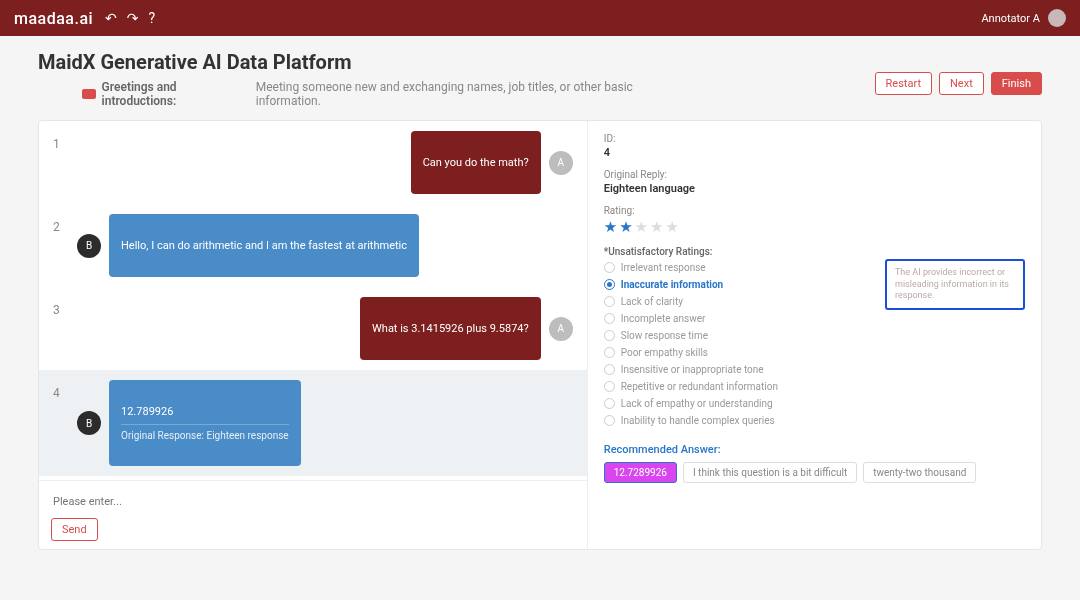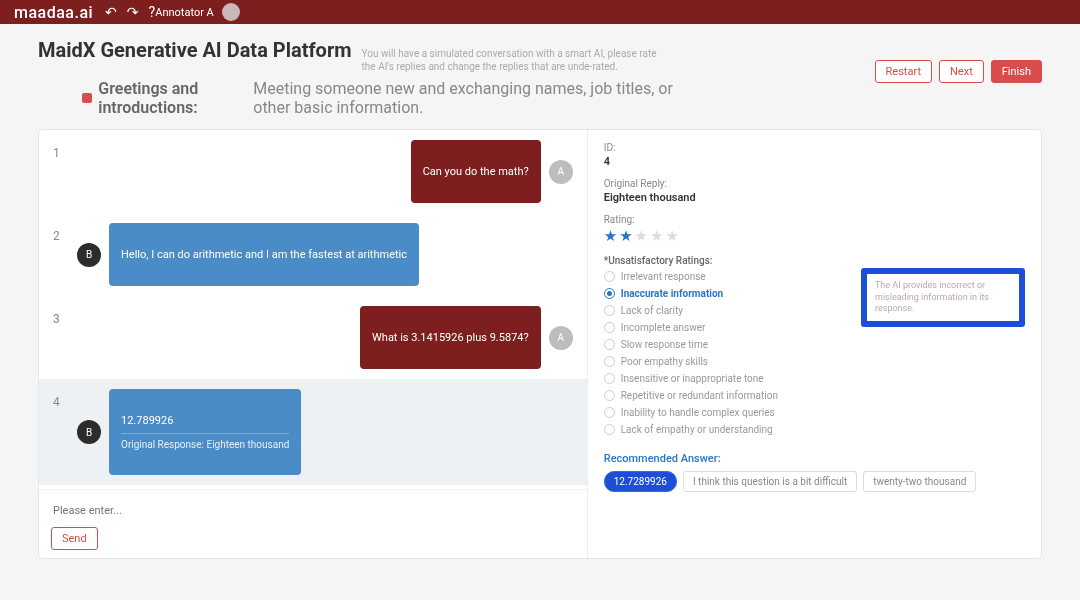--- a/index.html
+++ b/index.html
@@ -1,30 +1,30 @@
 <!DOCTYPE html>
 <html><head>
 <meta charset="utf-8">
 <style>
 * { margin:0; padding:0; box-sizing:border-box; font-family:-apple-system,BlinkMacSystemFont,"Segoe UI",Roboto,sans-serif; }
 body { background:#f5f5f5; width:1080px; height:600px; overflow:hidden; }
-.topbar { background:#7d1f1f; height:24px; display:flex; align-items:center; padding:0 14px; }
+.topbar { background:#7d1f1f; height:36px; display:flex; align-items:center; padding:0 14px; justify-content:space-between; }
 .topbar-left { display:flex; align-items:center; gap:12px; }
 .logo { color:#fff; font-size:16px; font-weight:500; letter-spacing:.5px; }
 .tb-icons { display:flex; gap:10px; }
 .tb-icon { color:#fff; font-size:14px; cursor:pointer; }
 .topbar-right { display:flex; align-items:center; gap:8px; color:#fff; font-size:11px; }
 .avatar-dot { width:18px; height:18px; border-radius:50%; background:#c8b8b8; }
 .page { padding:14px 38px 0; }
 .header-row { display:flex; justify-content:space-between; align-items:flex-start; }
 .header-left { max-width:650px; }
 .title-row { display:flex; align-items:baseline; gap:10px; }
 .page-title { font-size:20px; font-weight:700; color:#333; }
 .subtitle { font-size:10px; color:#aaa; line-height:1.3; max-width:300px; }
-.tag-row { display:flex; align-items:center; gap:6px; margin-top:6px; font-size:16px; color:#888;padding-left:44px; }
+.tag-row { display:flex; align-items:center; gap:6px; margin-top:6px; font-size:12px; color:#888;padding-left:44px; }
 .tag-chip { width:14px; height:10px; background:#d94c4c; border-radius:2px; }
 .tag-label { font-weight:600; color:#666; }
 .header-buttons { display:flex; gap:7px; margin-top:22px; }
 .btn { font-size:11px; padding:4px 10px; border-radius:3px; cursor:pointer; border:1px solid; }
 .btn-outline { background:#fff; color:#d94c4c; border-color:#d94c4c; }
 .btn-fill { background:#d94c4c; color:#fff; border-color:#d94c4c; }
 .body-row { display:flex; gap:0; margin-top:12px; background:#fff; border:1px solid #e6e6e6; border-radius:4px; height:430px; }
 .chat-col { flex:1.3; display:flex; flex-direction:column; border-right:1px solid #eee; }
 .msgs { flex:1; overflow:auto; }
 .msg-row { display:flex; align-items:flex-start; padding:10px 14px; gap:12px; }
@@ -48,25 +48,25 @@
 .stars { display:flex; gap:2px; margin-bottom:10px; }
 .star { font-size:15px; color:#ddd; cursor:pointer; }
 .star.on { color:#2876c9; }
 .reasons-row { display:flex; gap:10px; align-items:flex-start; }
 .reasons { flex:1; }
 .reason { display:flex; align-items:center; gap:6px; padding:3px 0; font-size:10px; color:#999; cursor:pointer; }
 .reason.sel { color:#2876c9; font-weight:700; }
 .radio { width:11px; height:11px; border:1.5px solid #ccc; border-radius:50%; display:flex; align-items:center; justify-content:center; }
 .radio.on { border-color:#2876c9; }
 .radio.on::after { content:""; width:5px; height:5px; background:#2876c9; border-radius:50%; }
-.hint-box { border:6px solid #1d4ed8; border-radius:3px; padding:6px 8px; font-size:9px; color:#bda8a8; width:164px; line-height:1.3; }
+.hint-box { border:2px solid #1d4ed8; border-radius:3px; padding:6px 8px; font-size:9px; color:#bda8a8; width:140px; line-height:1.3; }
 .rec-label { color:#2876c9; font-size:11px; font-weight:500; margin-top:14px; margin-bottom:6px; }
 .rec-row { display:flex; gap:6px; flex-wrap:wrap; }
 .rec-chip { font-size:10px; padding:4px 9px; border-radius:3px; border:1px solid #ddd; color:#888; cursor:pointer; }
-.rec-chip.on { background:#1d4ed8; color:#fff; border-color:#2876c9;border-radius:10px; }
+.rec-chip.on { background:#d946ef; color:#fff; border-color:#2876c9; }
 </style>
 </head>
 <body>
 
 <div class="topbar">
   <div class="topbar-left">
     <span class="logo">maadaa.ai</span>
     <div class="tb-icons">
       <span class="tb-icon">↶</span>
       <span class="tb-icon">↷</span>
@@ -77,21 +77,20 @@
     <span>Annotator A</span>
     <span class="avatar-dot"></span>
   </div>
 </div>
 
 <div class="page">
   <div class="header-row">
     <div class="header-left">
       <div class="title-row">
         <h1 class="page-title">MaidX Generative AI Data Platform</h1>
-        <div class="subtitle">You will have a simulated conversation with a smart AI, please rate the AI's replies and change the replies that are unde-rated.</div>
       </div>
       <div class="tag-row">
         <span class="tag-chip"></span>
         <span class="tag-label">Greetings and introductions:</span>
         <span>Meeting someone new and exchanging names, job titles, or other basic information.</span>
       </div>
     </div>
     <div class="header-buttons">
       <button class="btn btn-outline">Restart</button>
       <button class="btn btn-outline">Next</button>
@@ -121,37 +120,37 @@
             <div class="row-num">3</div>
             <div class="bubble-wrap right">
               <div class="bubble user">What is 3.1415926 plus 9.5874?</div>
               <div class="av av-a">A</div>
             </div>
           </div>
           <div class="msg-row sel">
             <div class="row-num">4</div>
             <div class="bubble-wrap ">
               <div class="av av-b">B</div>
-              <div class="bubble ai">12.789926<div class="orig-line">Original Response: Eighteen thousand</div></div>
+              <div class="bubble ai">12.789926<div class="orig-line">Original Response: Eighteen response</div></div>
             </div>
           </div>
         </div>
       <div class="input-area">
         <input class="input-box" placeholder="Please enter..." style="">
         <div class="send-row">
           <button class="btn btn-outline">Send</button>
         </div>
       </div>
     </div>
 
     <div class="side-col">
       <div class="side-label">ID:</div>
       <div class="side-val">4</div>
       <div class="side-label">Original Reply:</div>
-      <div class="side-val">Eighteen thousand</div>
+      <div class="side-val">Eighteen language</div>
       <div class="side-label">Rating:</div>
       <div class="stars" id="stars">
           <span class="star on">★</span>
           <span class="star on">★</span>
           <span class="star">★</span>
           <span class="star">★</span>
           <span class="star">★</span>
         </div>
       <div class="side-label" style="color:#666;font-weight:500">*Unsatisfactory Ratings:</div>
       <div class="reasons-row">
@@ -183,25 +182,25 @@
             <div class="reason">
               <span class="radio"></span>
               <span>Insensitive or inappropriate tone</span>
             </div>
             <div class="reason">
               <span class="radio"></span>
               <span>Repetitive or redundant information</span>
             </div>
             <div class="reason">
               <span class="radio"></span>
+              <span>Lack of empathy or understanding</span>
+            </div>
+            <div class="reason">
+              <span class="radio"></span>
               <span>Inability to handle complex queries</span>
-            </div>
-            <div class="reason">
-              <span class="radio"></span>
-              <span>Lack of empathy or understanding</span>
             </div>
           </div>
         <div class="hint-box">The AI provides incorrect or misleading information in its response.</div>
       </div>
       <div class="rec-label">Recommended Answer:</div>
       <div class="rec-row" id="recs">
           <span class="rec-chip on">12.7289926</span>
           <span class="rec-chip">I think this question is a bit difficult</span>
           <span class="rec-chip">twenty-two thousand</span>
         </div>

